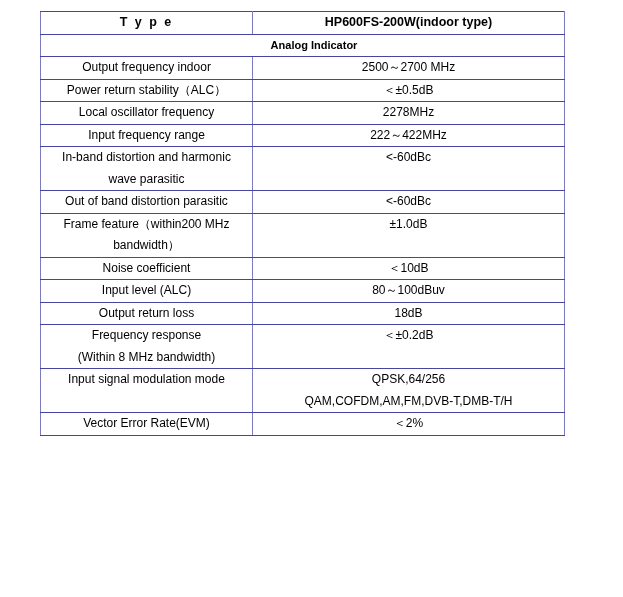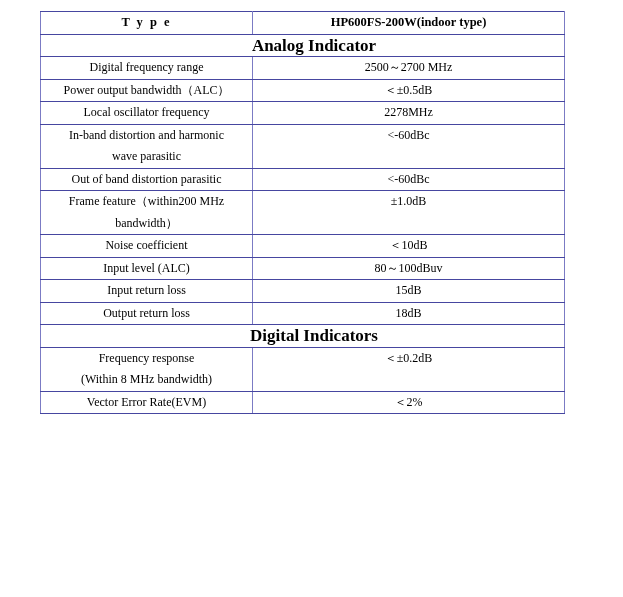--- a/index.html
+++ b/index.html
@@ -6,21 +6,21 @@
     margin: 0;
     padding: 0;
     background: #ffffff;
   }
   .page {
     position: relative;
     width: 623px;
     height: 597px;
     background: #ffffff;
     overflow: hidden;
-    font-family: Liberation Serif, serif;
+    font-family: Liberation Sans, sans-serif;
     color: #000000;
   }
   table.spec {
     position: absolute;
     left: 40px;
     top: 11px;
     width: 524px;
     border-collapse: collapse;
     table-layout: fixed;
   }
@@ -43,21 +43,21 @@
   tr.double  { height: 43px; margin-top: 28px; }
   th {
     font-weight: bold;
     font-size: 12.5px;
   }
   th.type-col {
     letter-spacing: 2px;
   }
   td.section-title {
     font-weight: bold;
-    font-size: 17px;
+    font-size: 11px;
     padding-left: 27px;
   }
 </style>
 </head>
 <body>
 
 <div class="page">
   <table class="spec">
     <colgroup>
         <col class="c1">
@@ -67,30 +67,34 @@
     <tbody>
         <tr class="single">
       <th class="type-col">T y p e</th>
       <th>HP600FS-200W(indoor type)</th>
     </tr>
 
     <tr class="single">
       <td class="section-title" colspan="2">Analog Indicator</td>
     </tr>
     <tr class="single">
-      <td>Digital frequency range</td>
+      <td>Output frequency indoor</td>
       <td>2500～2700 MHz</td>
     </tr>
     <tr class="single">
-      <td>Power output bandwidth（ALC）</td>
+      <td>Power return stability（ALC）</td>
       <td>＜±0.5dB</td>
     </tr>
     <tr class="single">
       <td>Local oscillator frequency</td>
       <td>2278MHz</td>
+    </tr>
+    <tr class="single">
+      <td>Input frequency range</td>
+      <td>222～422MHz</td>
     </tr>
     <tr class="double">
       <td>In-band distortion and harmonic
 wave parasitic</td>
       <td>&lt;-60dBc</td>
     </tr>
     <tr class="single">
       <td>Out of band distortion parasitic</td>
       <td>&lt;-60dBc</td>
     </tr>
@@ -101,35 +105,33 @@
     </tr>
     <tr class="single">
       <td>Noise coefficient</td>
       <td>＜10dB</td>
     </tr>
     <tr class="single">
       <td>Input level (ALC)</td>
       <td>80～100dBuv</td>
     </tr>
     <tr class="single">
-      <td>Input return loss</td>
-      <td>15dB</td>
-    </tr>
-    <tr class="single">
       <td>Output return loss</td>
       <td>18dB</td>
     </tr>
 
-    <tr class="single">
-      <td class="section-title" colspan="2">Digital Indicators</td>
-    </tr>
     <tr class="double">
       <td>Frequency response
 (Within 8 MHz bandwidth)</td>
       <td>＜±0.2dB</td>
+    </tr>
+    <tr class="double">
+      <td>Input signal modulation mode</td>
+      <td>QPSK,64/256
+QAM,COFDM,AM,FM,DVB-T,DMB-T/H</td>
     </tr>
     <tr class="single">
       <td>Vector Error Rate(EVM)</td>
       <td>＜2%</td>
     </tr>
 
   </tbody>
     </table>
 </div>
 

